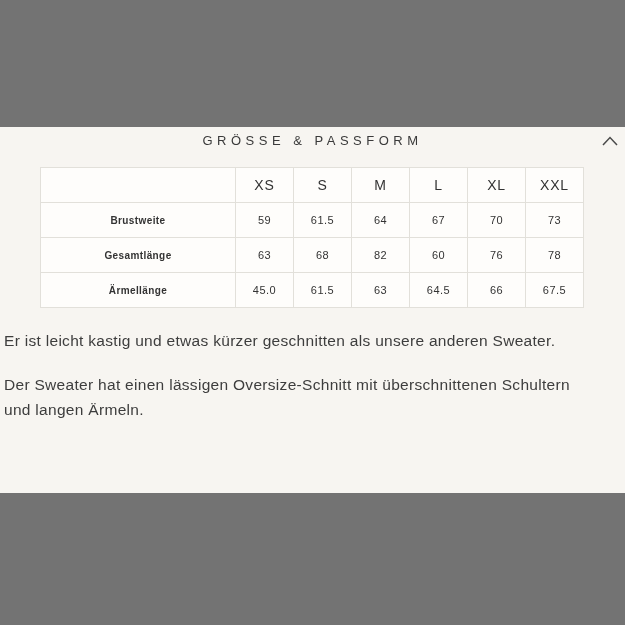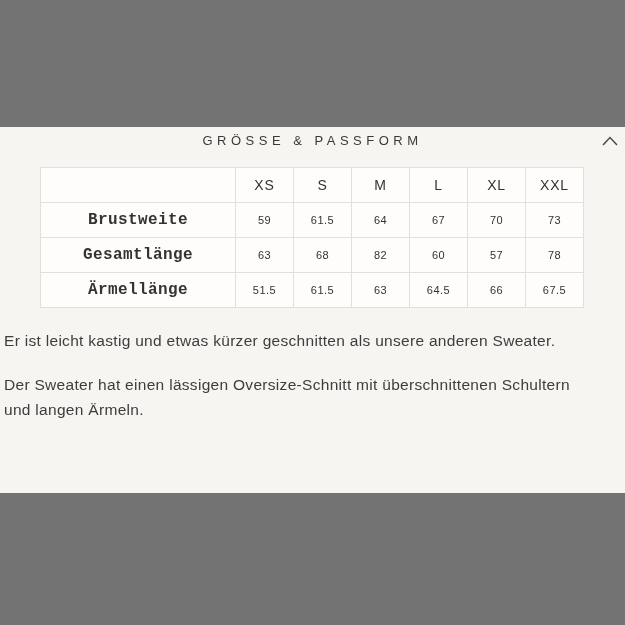--- a/index.html
+++ b/index.html
@@ -67,25 +67,24 @@
     color: #333333;
   }
   table.size-table col.label-col { width: 195px; }
   th.size-col {
     font-size: 14px;
     font-weight: normal;
     letter-spacing: 0.8px;
     color: #2e2e2e;
   }
   td.row-label {
-    font-size: 16px;
+    font-size: 10px;
     font-weight: bold;
     letter-spacing: 0.4px;
     color: #2e2e2e;
-    font-family: Liberation Mono, monospace;
   }
   td.value-cell {
     font-size: 11px;
     font-weight: 400;
     letter-spacing: 0.5px;
     color: #3a3a3a;
   }
   .description {
     position: absolute;
     left: 4px;
@@ -142,26 +141,26 @@
         <td class="value-cell">67</td>
         <td class="value-cell">70</td>
         <td class="value-cell">73</td>
       </tr>
       <tr>
         <td class="row-label">Gesamtlänge</td>
         <td class="value-cell">63</td>
         <td class="value-cell">68</td>
         <td class="value-cell">82</td>
         <td class="value-cell">60</td>
-        <td class="value-cell">57</td>
+        <td class="value-cell">76</td>
         <td class="value-cell">78</td>
       </tr>
       <tr>
         <td class="row-label">Ärmellänge</td>
-        <td class="value-cell">51.5</td>
+        <td class="value-cell">45.0</td>
         <td class="value-cell">61.5</td>
         <td class="value-cell">63</td>
         <td class="value-cell">64.5</td>
         <td class="value-cell">66</td>
         <td class="value-cell">67.5</td>
       </tr>
     </tbody>
       </table>
 
     <div class="description">

